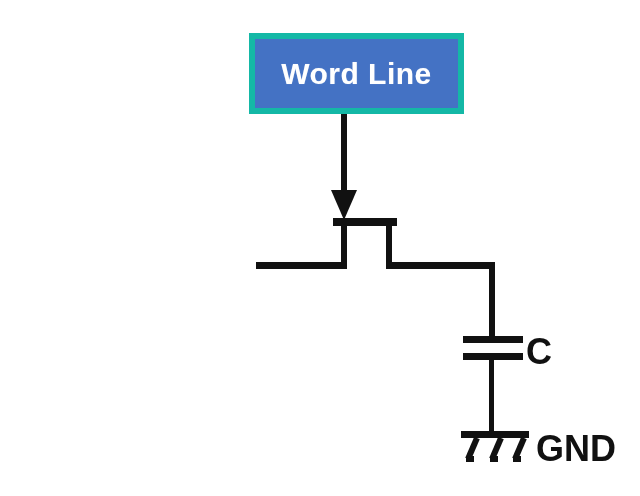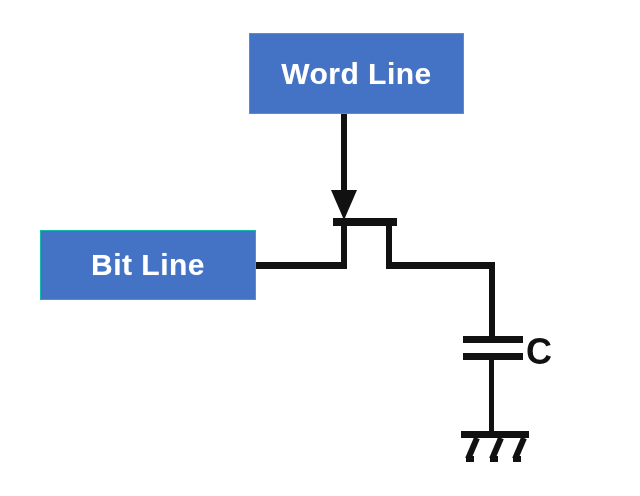--- a/index.html
+++ b/index.html
@@ -15,21 +15,21 @@
     position: relative;
     width: 640px;
     height: 496px;
     background: #ffffff;
     overflow: hidden;
   }
   
   .label-box {
     position: absolute;
     background: #4472C4;
-    border: 1px solid #14b8a6;
+    border: 6px solid #14b8a6;
     box-sizing: border-box;
     display: flex;
     align-items: center;
     justify-content: center;
     color: #FFFFFF;
     font-weight: bold;
     letter-spacing: 0.5px;
     text-shadow: 0 0 1px rgba(255,255,255,0.35);
   }
   #word-line-box {
@@ -79,23 +79,20 @@
 </style>
 </head>
 <body>
 
 <div id="canvas">
 
   <div id="word-line-box" class="label-box">
     <span>Word Line</span>
   </div>
 
-  <div id="bit-line-box" class="label-box">
-    <span>Bit Line</span>
-  </div>
 
   <svg id="schematic" viewBox="0 0 640 496">
 
     <g>
       <rect x="341" y="114" width="6" height="82" fill="#111111"></rect>
       <polygon points="331,190 357,190 344,220 " fill="#111111"></polygon>
     </g>
 
     <g>
 
@@ -134,14 +131,15 @@
       <g stroke="#111111" stroke-width="6" fill="none">
         <line x1="524" y1="438" x2="515" y2="459"></line>
         <line x1="513" y1="459" x2="521" y2="459"></line>
       </g>
     </g>
   </svg>
 
 
   <div id="cap-label" class="annot">C</div>
 
+  <div id="gnd-label" class="annot">GND</div>
 
 </div>
 
 </body></html>

